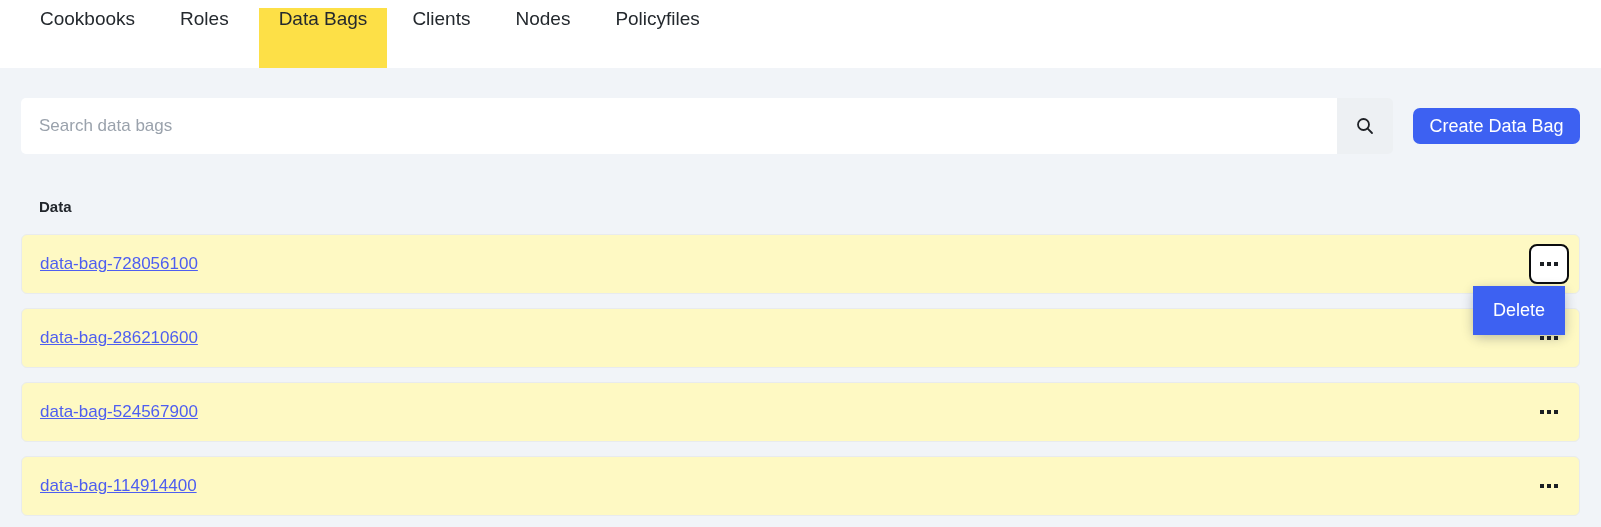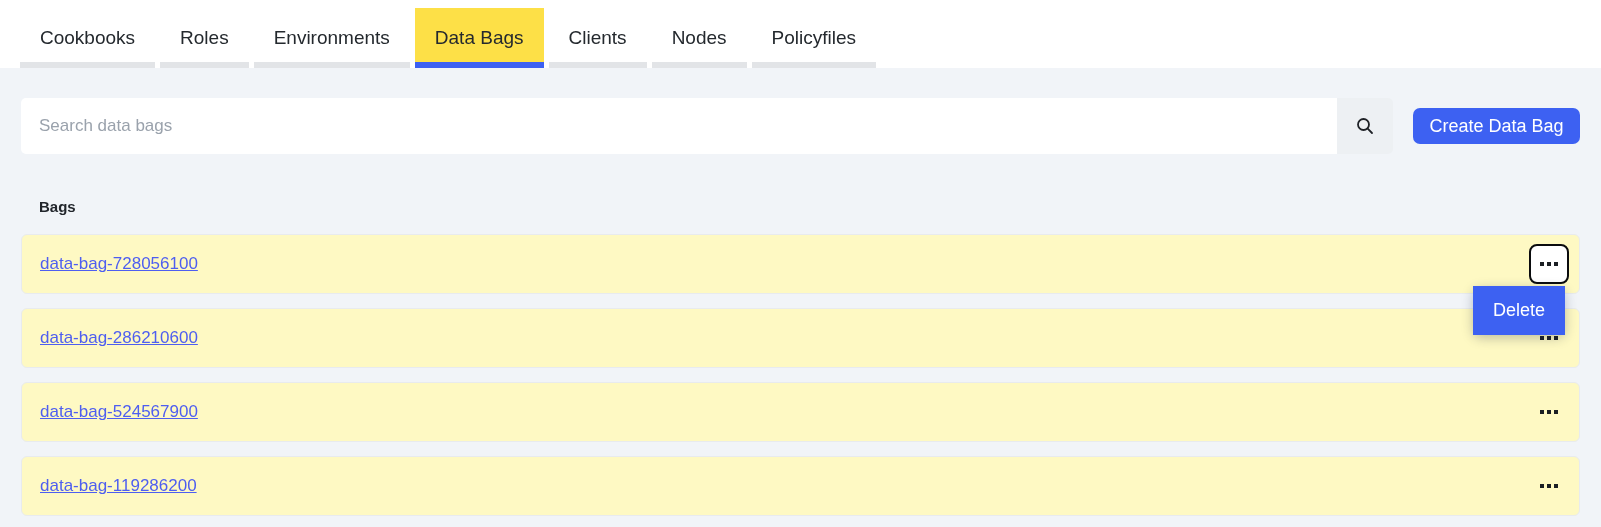--- a/index.html
+++ b/index.html
@@ -19,21 +19,20 @@
     display: flex;
     align-items: stretch;
   }
   .tab {
     appearance: none;
     background: transparent;
     border: none;
     padding: 0;
     margin-right: 5px;
     display: flex;
-    flex-direction: column;
     justify-content: flex-end;
     align-items: stretch;
     cursor: pointer;
     font-family: inherit;
   }
   .tab-label {
     font-size: 19px;
     color: #24292e;
     padding: 0 20px;
     margin-bottom: 13px;
@@ -175,21 +174,20 @@
   <nav class="tabbar">
     <button class="tab">
       <span class="tab-label">Cookbooks</span>
       <span class="tab-underline"></span>
     </button>
     <button class="tab">
       <span class="tab-label">Roles</span>
       <span class="tab-underline"></span>
     </button>
     <button class="tab">
-      <span class="tab-label">Environments</span>
       <span class="tab-underline"></span>
     </button>
     <button class="tab active">
       <span class="tab-label">Data Bags</span>
       <span class="tab-underline"></span>
     </button>
     <button class="tab">
       <span class="tab-label">Clients</span>
       <span class="tab-underline"></span>
     </button>
@@ -211,21 +209,21 @@
         <button class="search-btn">
           <svg width="20" height="20" viewBox="0 0 20 20">
             <circle cx="8.5" cy="8.5" r="5.5" fill="none" stroke="#1e2126" stroke-width="1.8"></circle>
             <line x1="12.7" y1="12.7" x2="17" y2="17" stroke="#1e2126" stroke-width="1.8" stroke-linecap="round"></line>
           </svg>
         </button>
       </div>
       <button class="create-btn">Create Data Bag</button>
     </div>
 
-    <div class="name-header">Bags</div>
+    <div class="name-header">Data</div>
 
     <div class="row">
       <a class="row-link">data-bag-728056100</a>
       <div class="row-actions">
         <button class="dots-btn focused">
           <span class="dots">
               <i></i>
               <i></i>
               <i></i>
             </span>
@@ -256,21 +254,21 @@
           <span class="dots">
               <i></i>
               <i></i>
               <i></i>
             </span>
         </button>
       </div>
     </div>
 
     <div class="row">
-      <a class="row-link">data-bag-119286200</a>
+      <a class="row-link">data-bag-114914400</a>
       <div class="row-actions">
         <button class="dots-btn">
           <span class="dots">
               <i></i>
               <i></i>
               <i></i>
             </span>
         </button>
       </div>
     </div>

